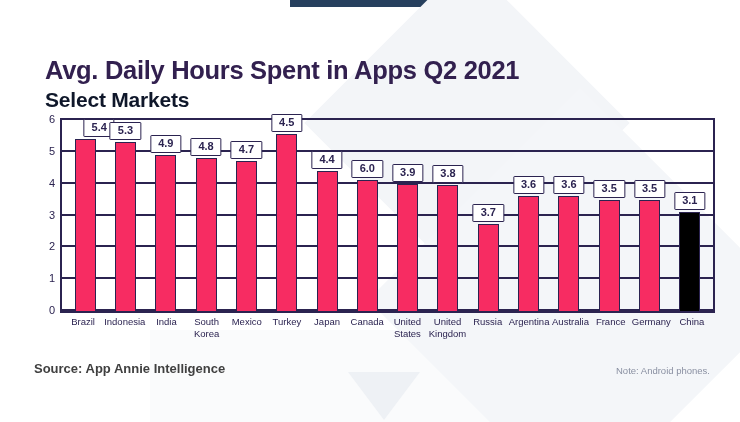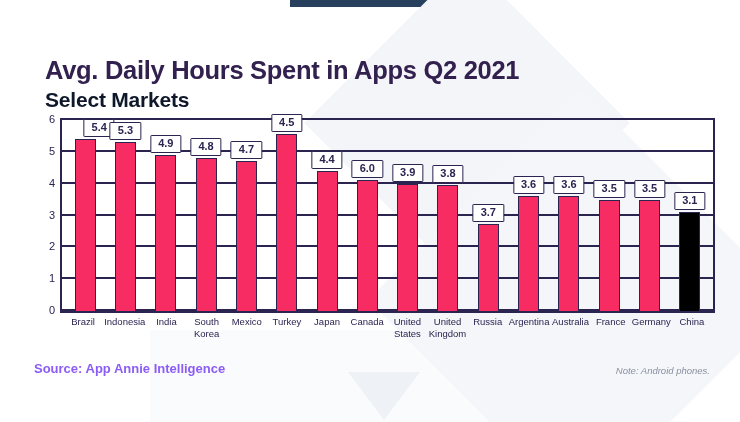--- a/index.html
+++ b/index.html
@@ -210,29 +210,28 @@
     box-sizing: border-box;
   }
 
   
   #source {
     position: absolute;
     left: 34px;
     top: 361px;
     font-size: 13px;
     font-weight: bold;
-    color: #8b5cf6;
+    color: #404040;
     white-space: nowrap;
   }
   #note {
     position: absolute;
     right: 30px;
     top: 365px;
     font-size: 9.5px;
-    font-style: italic;
     color: #8a90a2;
     white-space: nowrap;
   }
 </style>
 </head>
 <body>
 
 <div id="slide">
 
   <div id="top-strip"></div>

